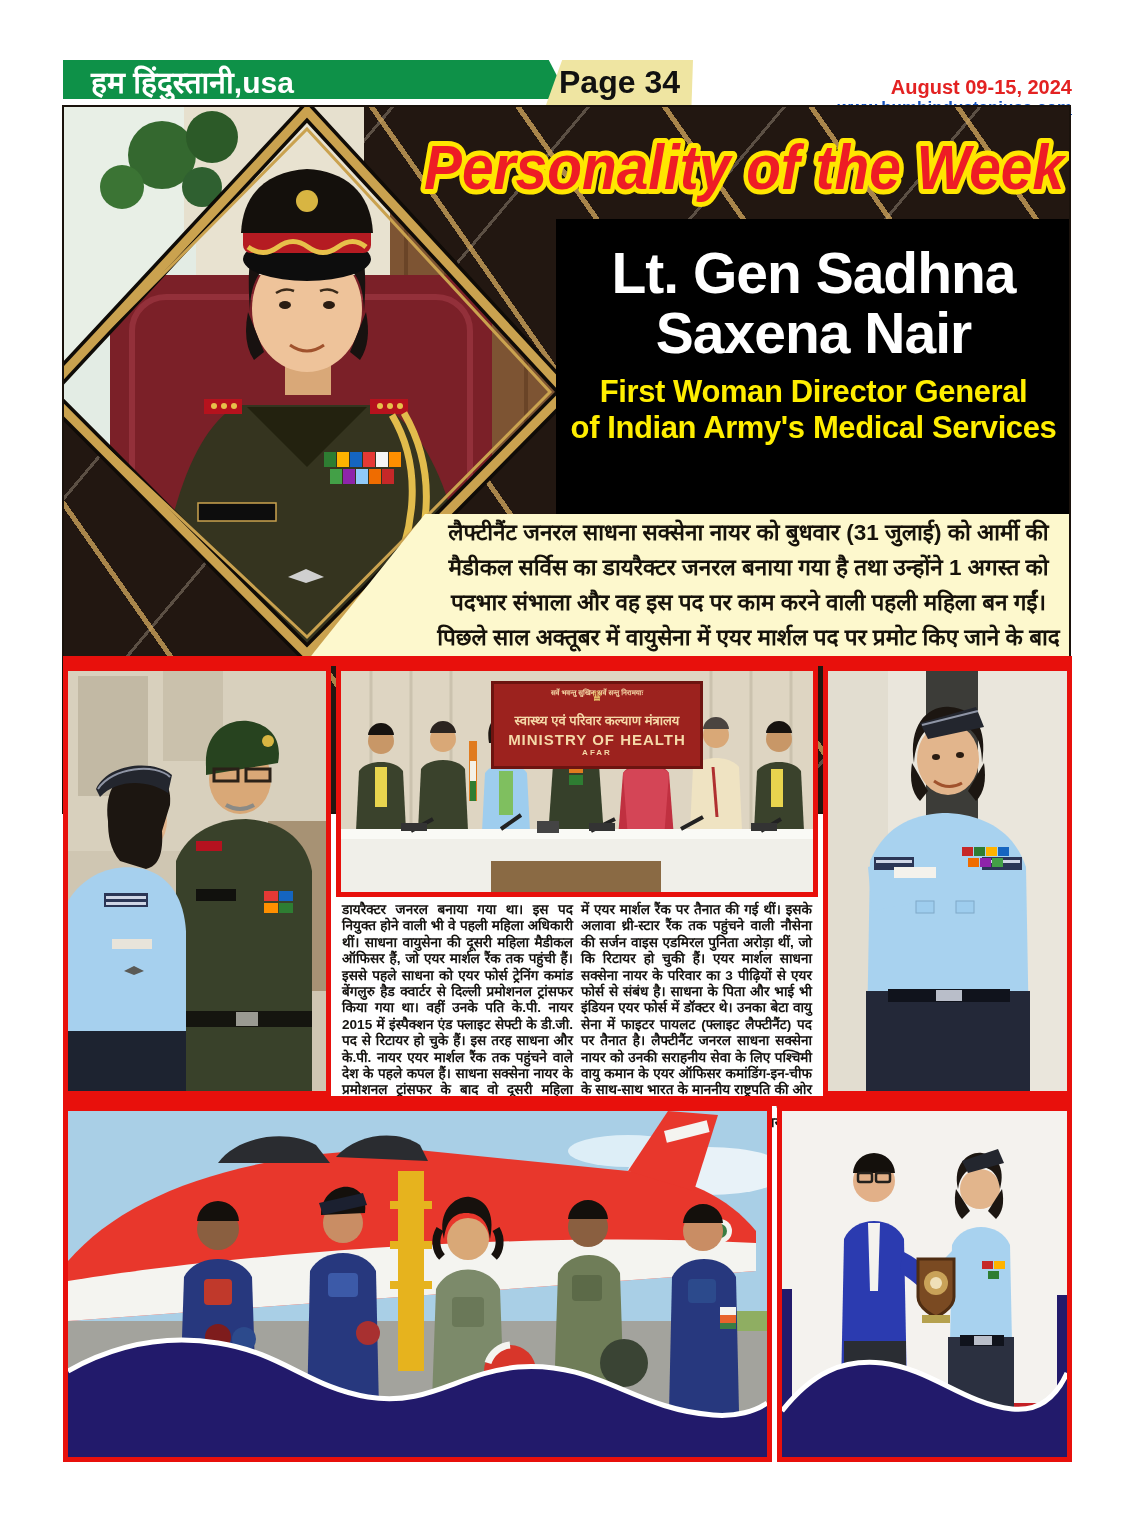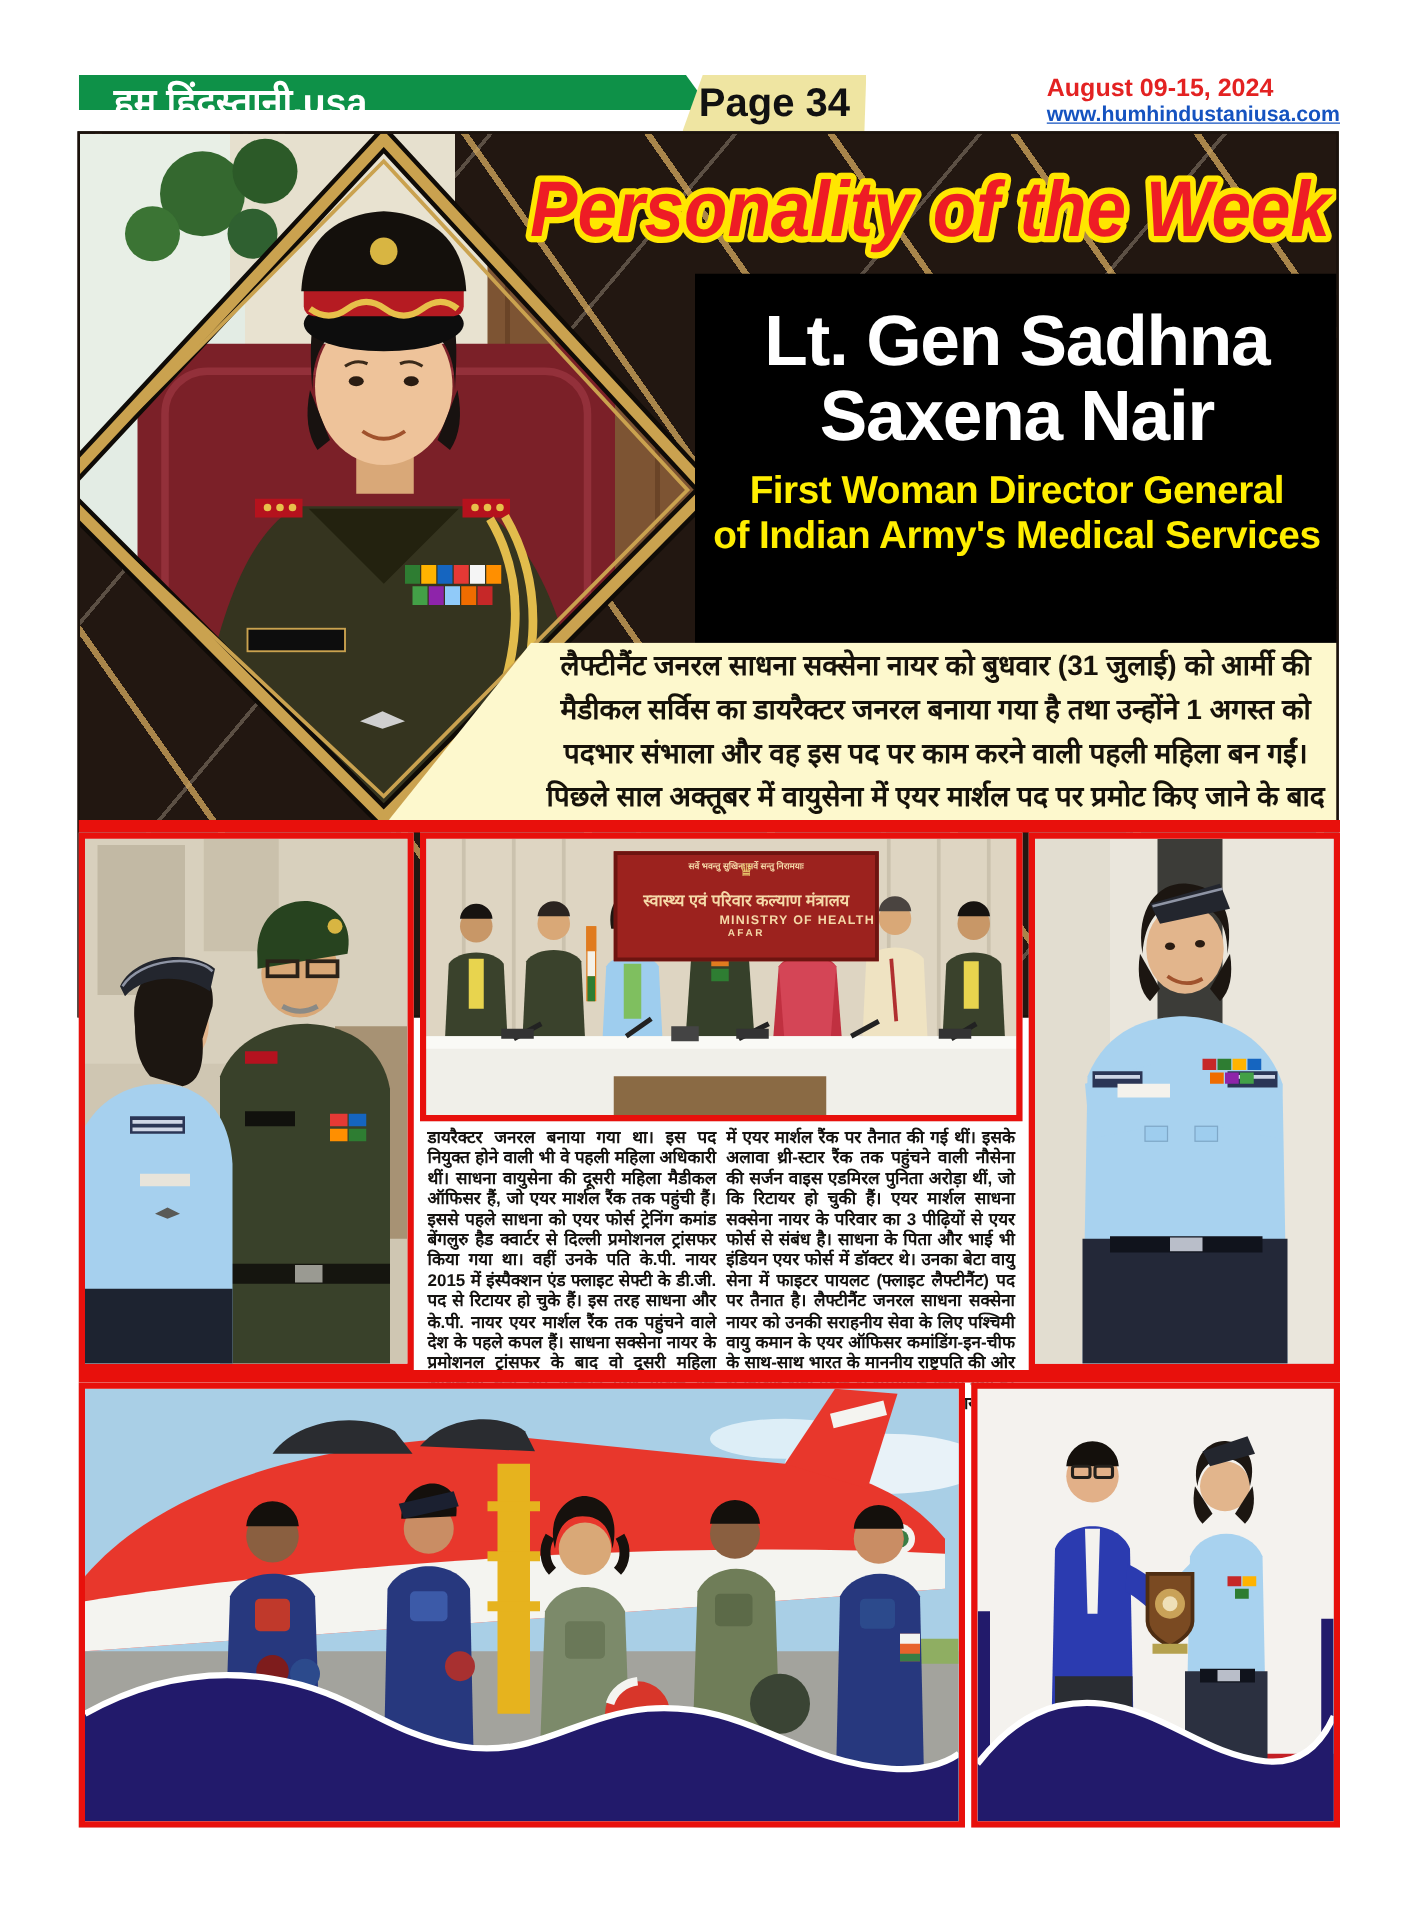--- a/index.html
+++ b/index.html
@@ -1,27 +1,27 @@
 <!DOCTYPE html>
 <html><head>
 <meta charset="utf-8">
 <style>
   html,body{margin:0;padding:0;background:#ffffff;}
   #page{position:relative;width:1135px;height:1533px;background:#fff;overflow:hidden;
         font-family:"Liberation Sans","DejaVu Sans",sans-serif;}
   .abs{position:absolute;}
 
   
-  #masthead{left:63px;top:60px;width:506px;height:28px;background:#0e9148;
+  #masthead{left:63px;top:60px;width:506px;height:39px;background:#0e9148;
     clip-path:polygon(0 0,96% 0,100% 100%,0 100%);}
   #masthead span{display:block;padding-left:28px;line-height:45px;font-size:30px;font-weight:bold;color:#fff;}
   #pagebox{left:546px;top:60px;width:147px;height:45px;background:#efe5a2;
     clip-path:polygon(11% 0,100% 0,99% 100%,0 100%);}
   #pagebox span{display:block;text-align:center;line-height:45px;font-size:32px;font-weight:bold;color:#111;}
-  #hdr-right{right:63px;top:60px;text-align:left;line-height:1.12;}
+  #hdr-right{right:63px;top:76px;text-align:right;line-height:1.12;}
   #hdr-date{font-size:20px;font-weight:bold;color:#e32222;}
   #hdr-url{font-size:17px;font-weight:bold;color:#1553c0;text-decoration:underline;}
 
   
   #collage{left:62px;top:105px;width:1009px;height:709px;background:
      repeating-linear-gradient(55deg,transparent 0 54px,rgba(214,170,94,.75) 54px 59px,transparent 59px 120px),
      repeating-linear-gradient(-50deg,transparent 0 70px,rgba(240,225,200,.28) 70px 73px,transparent 73px 150px),
      #221711;border:2px solid #1a120c;box-sizing:border-box;overflow:hidden;}
   #kicker-svg{left:350px;top:6px;width:660px;height:102px;}
   #headline-box{left:492px;top:112px;width:515px;height:297px;background:#000;padding-top:24px;box-sizing:border-box;}
@@ -41,21 +41,21 @@
   
   #article{left:336px;top:899px;width:482px;height:197px;background:#fff;display:flex;box-sizing:border-box;padding:3px 2px;}
   #article .col{width:50%;padding:0 4px;font-size:13.6px;line-height:16.4px;font-weight:600;color:#151310;text-align:justify;box-sizing:border-box;}
   #article .cont{font-weight:800;white-space:nowrap;}
 
   
   #board{left:150px;top:10px;width:212px;height:88px;background:#9c221e;border:3px solid #6d1410;box-sizing:border-box;
      color:#f5d9a8;text-align:center;font-weight:bold;}
   #board .b1{font-size:7px;margin-top:4px;}
   #board .b2{font-size:13px;margin-top:14px;}
-  #board .b3{font-size:10px;letter-spacing:1px;margin-top:2px;text-align:right;}
+  #board .b3{font-size:15px;letter-spacing:1px;margin-top:2px;}
   #board .b4{font-size:8px;letter-spacing:2px;}
   #emblem{position:absolute;left:50%;top:2px;transform:translateX(-50%);width:20px;height:20px;color:#e5c069;font-size:14px;line-height:20px;}
 </style>
 </head>
 <body>
 
 <div id="page">
 
   <div class="abs" id="masthead">
     <span>हम हिंदुस्तानी,usa</span>

